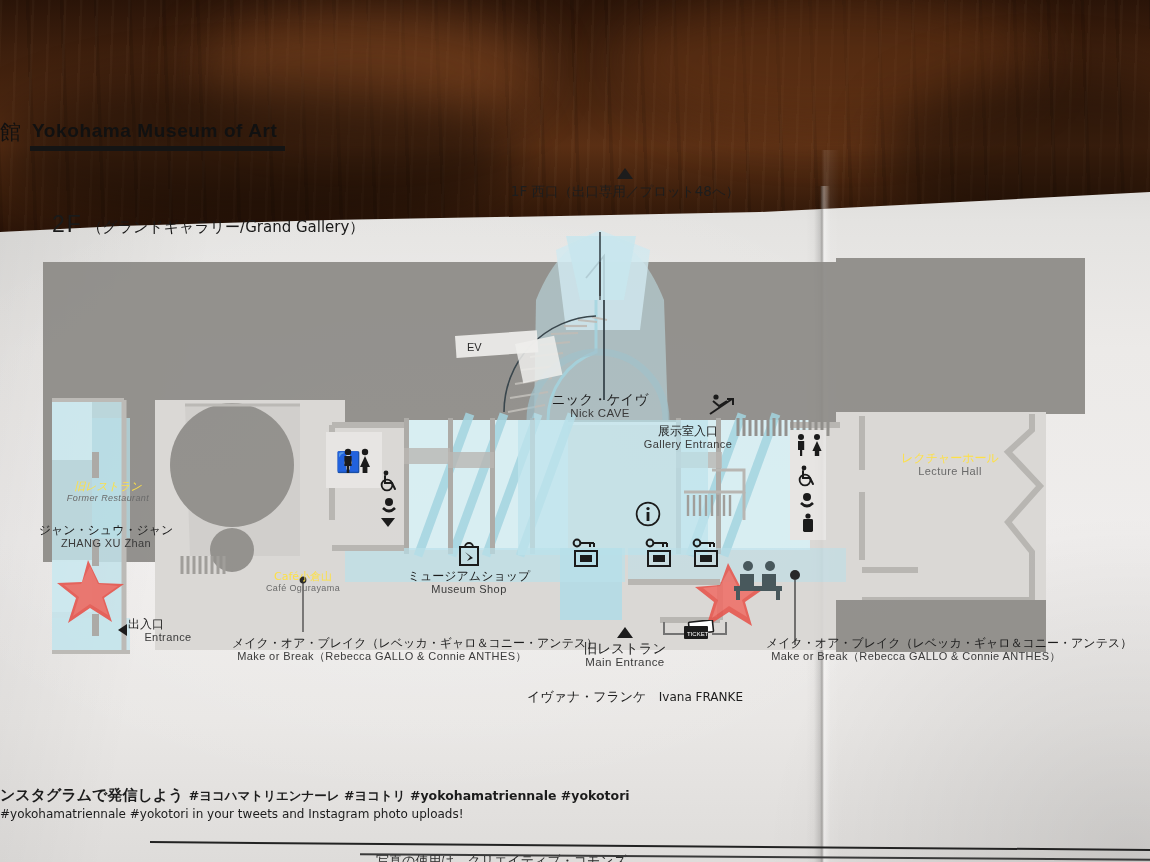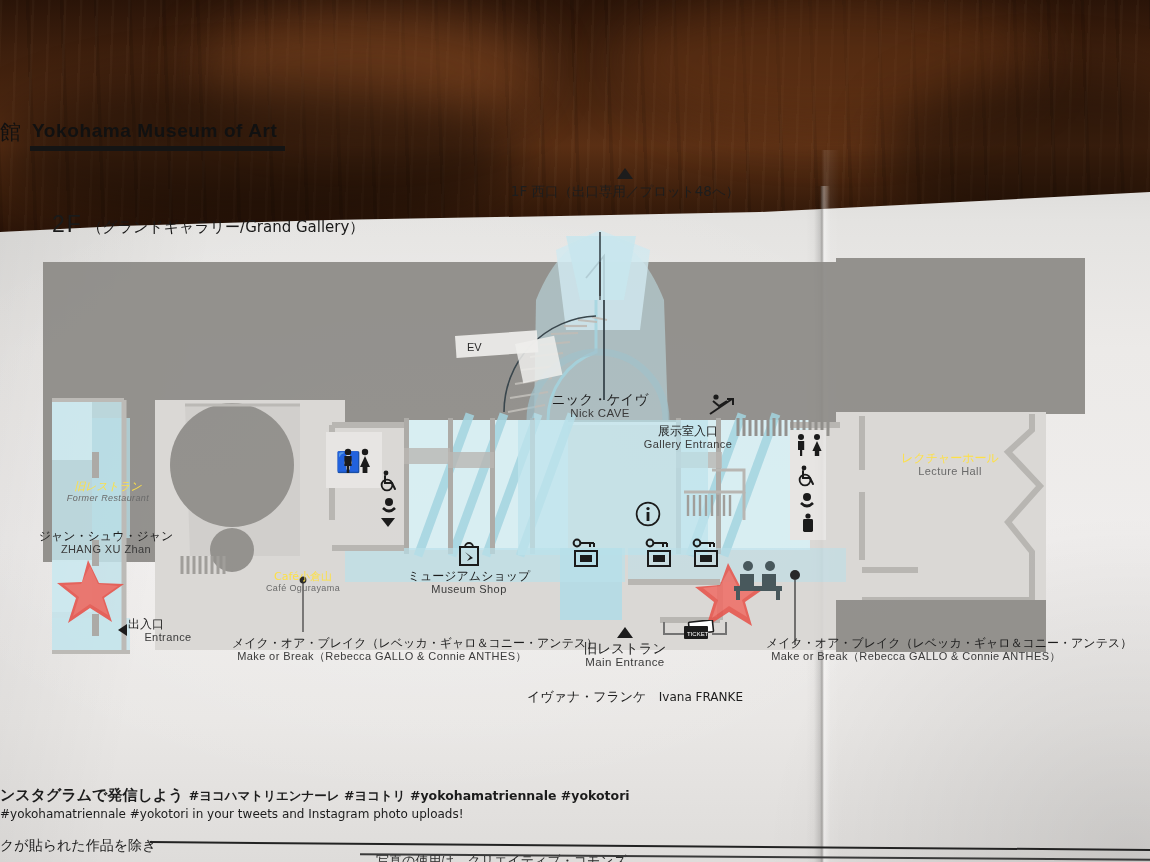--- a/index.html
+++ b/index.html
@@ -470,21 +470,21 @@
 <div class="lbl t-mid faded" style="left:860px;top:452px;width:180px;">
   <span class="ja">レクチャーホール</span>
   <span class="en">Lecture Hall</span>
 </div>
 
 <div class="lbl t-sm faded" style="left:18px;top:481px;width:180px;font-style:italic;">
   <span class="ja">旧レストラン</span>
   <span class="en">Former Restaurant</span>
 </div>
 
-<div class="lbl t-mid" style="left:6px;top:524px;width:200px;margin-top:6px;">
+<div class="lbl t-mid" style="left:6px;top:524px;width:200px;">
   <span class="ja">ジャン・シュウ・ジャン</span>
   <span class="en">ZHANG XU Zhan</span>
 </div>
 
 <div class="tri lf" style="left:118px;top:624px;"></div>
 <div class="lbl t-mid" style="left:128px;top:618px;width:80px;text-align:left;">
   <span class="ja">出入口</span>
   <span class="en" style="text-align:center;">Entrance</span>
 </div>
 
@@ -520,17 +520,16 @@
     &nbsp;&nbsp;<span style="font-size:12px;text-align:center;">Ivana FRANKE</span>
   </span>
 </div>
 
 <div id="tags">
   <div class="l1">
     <span>ンスタグラムで発信しよう</span>
     <span class="tg">#ヨコハマトリエンナーレ  #ヨコトリ  #yokohamatriennale  #yokotori</span>
   </div>
   <div class="l2">#yokohamatriennale  #yokotori  in your tweets and Instagram photo uploads!</div>
-  <div class="l3">クが貼られた作品を除き</div>
 </div>
 <div id="rule2"></div>
 <div id="tags4">写真の使用は、クリエイティブ・コモンズ</div>
 <div id="rule3"></div>
 
 </body></html>

